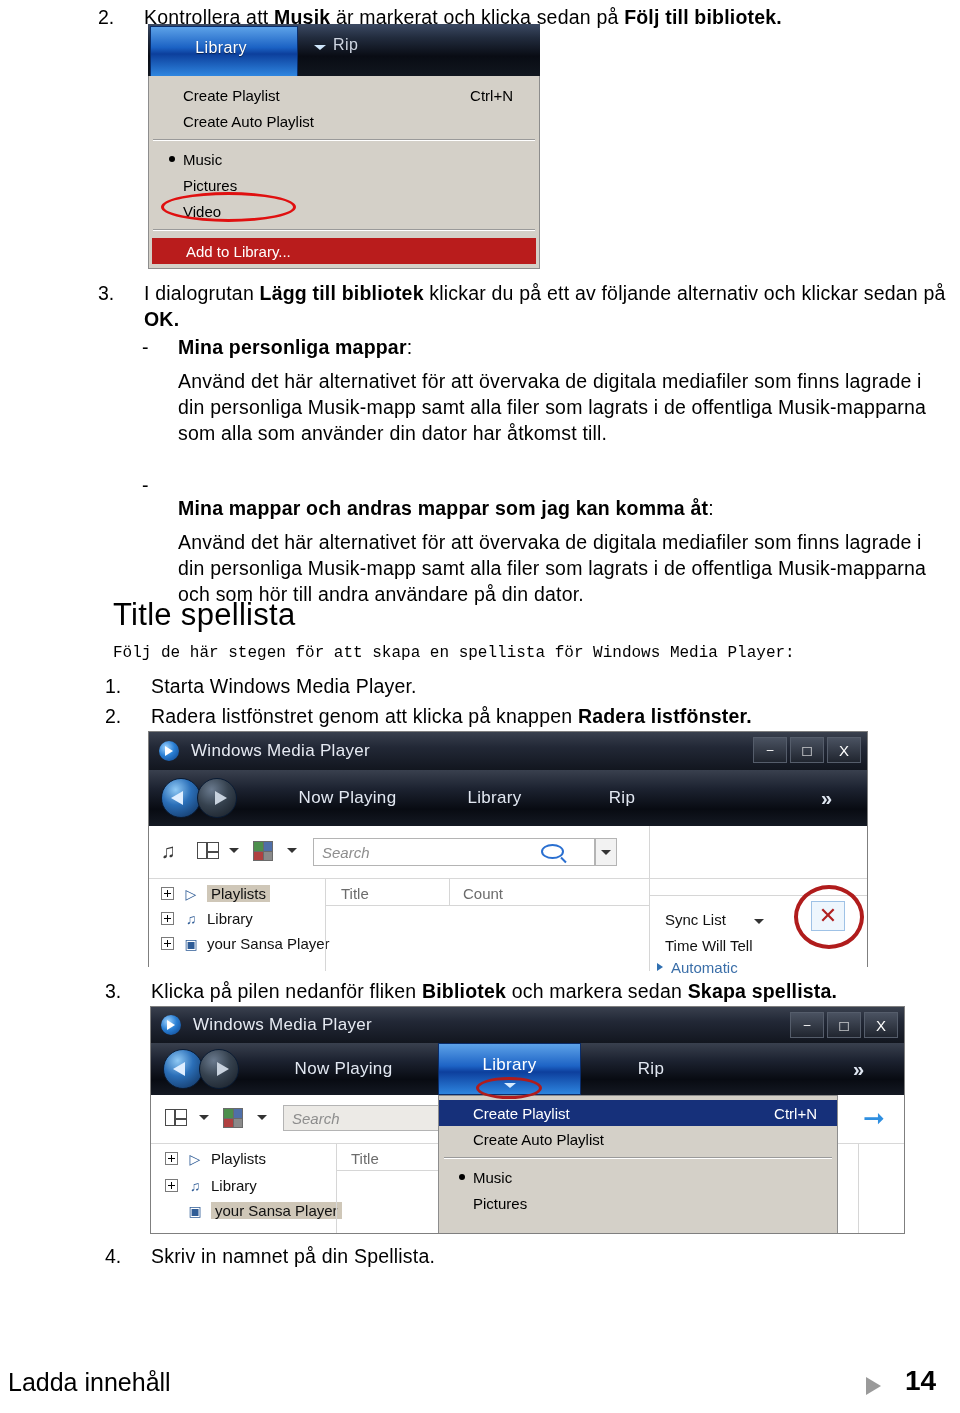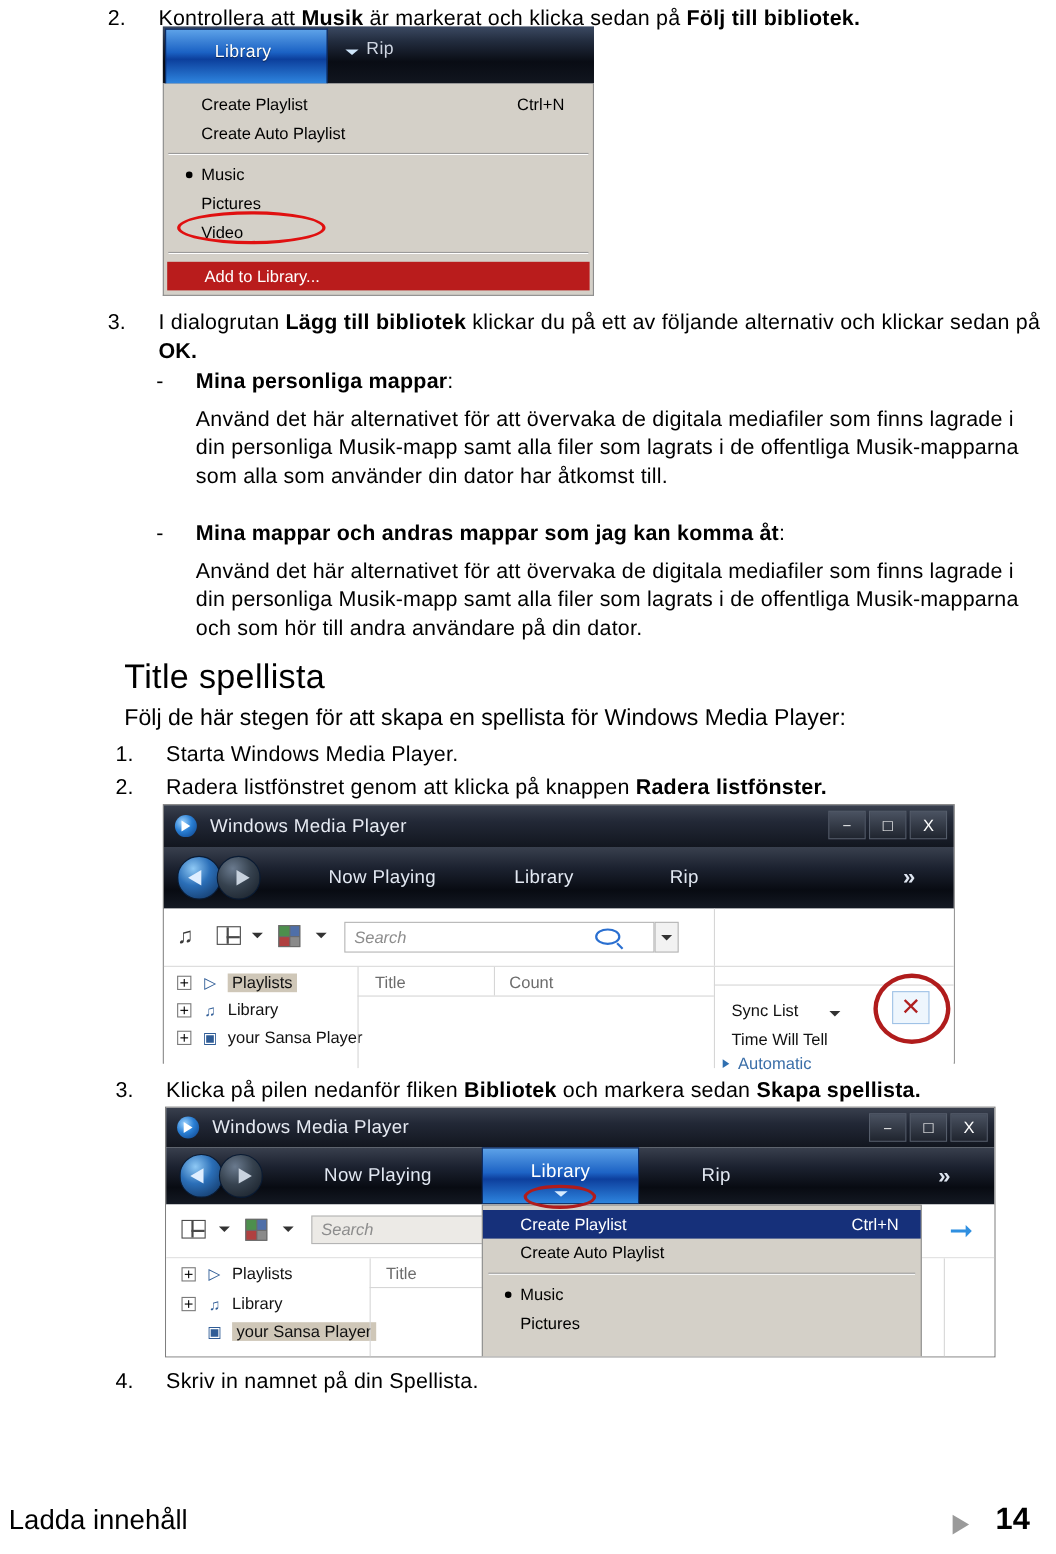--- a/index.html
+++ b/index.html
@@ -20,21 +20,21 @@
   b,.b{font-weight:bold;}
 
   .dash-item{position:absolute;display:flex;}
   .dash{width:36px;flex:none;font-size:19.5px;line-height:26px;}
 
   h2.skapa{
     position:absolute;margin:0;font-weight:400;
     font-size:31px;line-height:34px;letter-spacing:.3px;
   }
 
-  .plain{position:absolute;font-size:21px;line-height:26px;}
+  .plain{position:absolute;font-size:16px;line-height:26px;font-family:Liberation Mono, monospace;}
 
   
   .footer{position:absolute;left:0;bottom:0;width:960px;height:58px;}
   .footer-title{position:absolute;left:8px;top:12px;font-size:25px;line-height:30px;}
   .footer-tri{position:absolute;left:866px;top:22px;width:0;height:0;
     border-left:15px solid #9a9a9a;border-top:9px solid transparent;border-bottom:9px solid transparent;}
   .footer-page{position:absolute;left:905px;top:10px;font-size:28px;font-weight:bold;}
 
   
   .shot1{position:absolute;left:148px;top:24px;width:392px;height:245px;
@@ -210,21 +210,21 @@
   <div class="dash-item" style="left:142px;top:334px;width:800px;">
     <div class="dash">-</div>
     <div class="body-txt" style="width:760px;">
       <div style="margin-bottom:8px;"><b>Mina personliga mappar</b><span>:</span></div>
       <div style="width:752px;">Använd det här alternativet för att övervaka de digitala mediafiler som finns lagrade i din personliga Musik-mapp samt alla filer som lagrats i de offentliga Musik-mapparna som alla som använder din dator har åtkomst till.</div>
     </div>
   </div>
 
   <div class="dash-item" style="left:142px;top:472px;width:810px;">
     <div class="dash">-</div>
-    <div class="body-txt" style="width:775px;">
+    <div class="body-txt" style="width:775px;margin-top:23px;">
       <div style="margin-bottom:8px;"><b>Mina mappar och andras mappar som jag kan komma åt</b><span>:</span></div>
       <div style="width:770px;">Använd det här alternativet för att övervaka de digitala mediafiler som finns lagrade i din personliga Musik-mapp samt alla filer som lagrats i de offentliga Musik-mapparna och som hör till andra användare på din dator.</div>
     </div>
   </div>
 
   <h2 class="skapa" style="left:113px;top:598px;">Title spellista</h2>
 
   <div class="plain" style="left:113px;top:640px;">Följ de här stegen för att skapa en spellista för Windows Media Player:</div>
 
   <div class="numlist" style="left:105px;top:673px;width:840px;">

